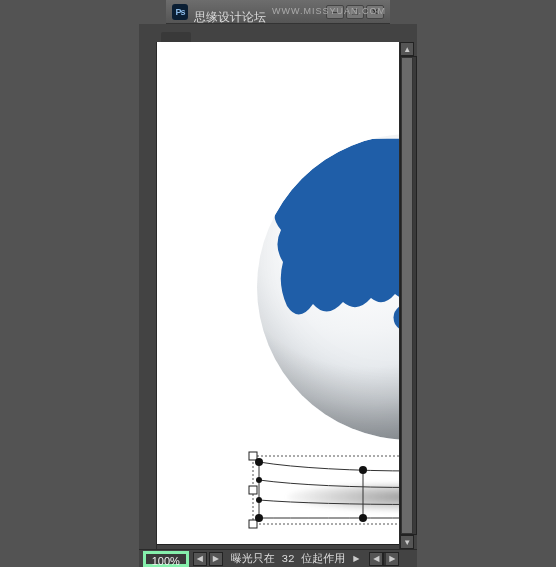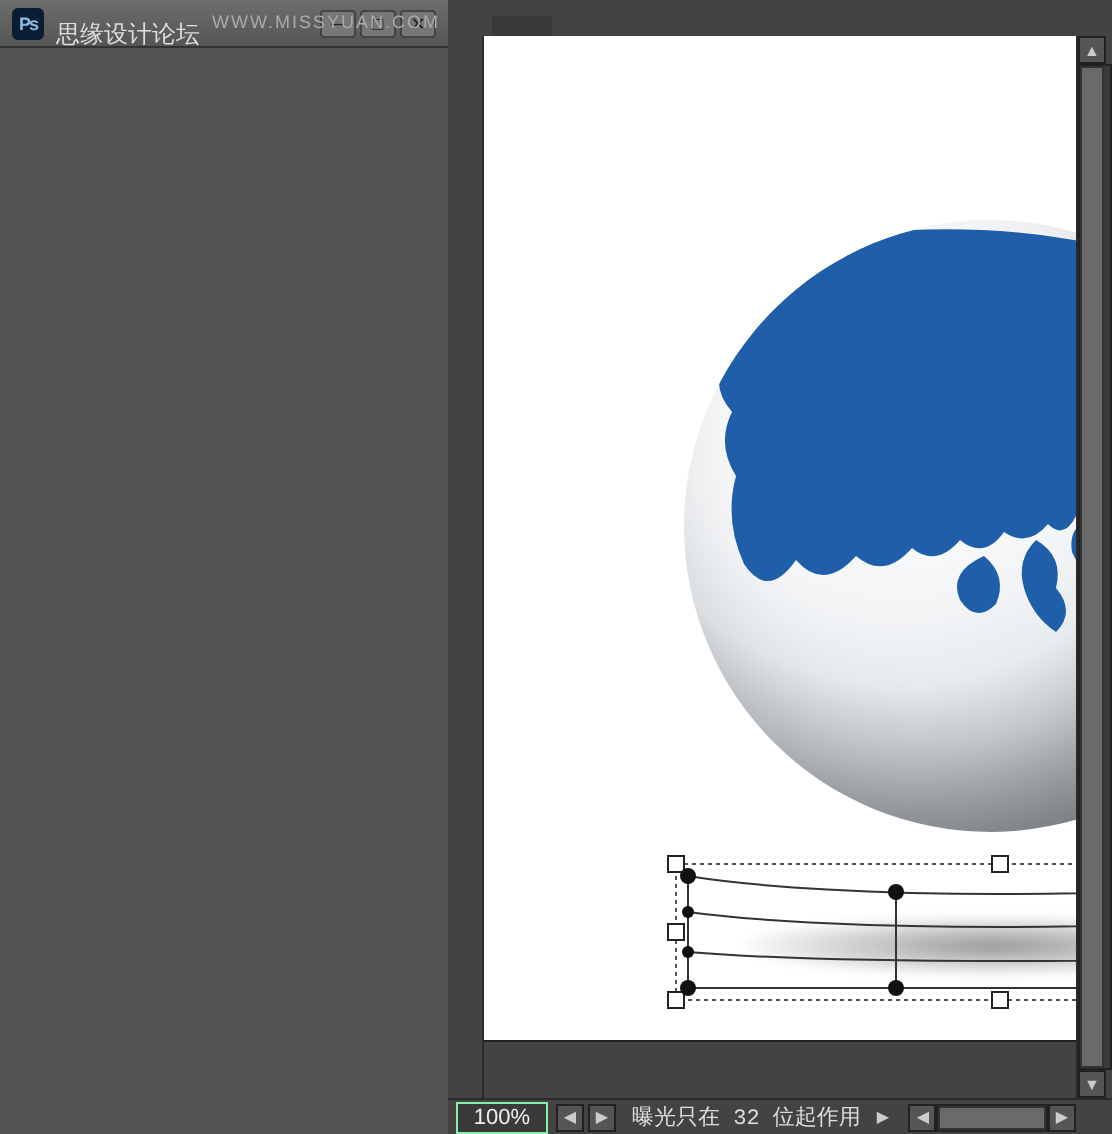--- a/index.html
+++ b/index.html
@@ -1,17 +1,17 @@
 <!DOCTYPE html>
 <html><head>
 <meta charset="utf-8">
 <style>
 * { box-sizing: border-box; margin: 0; padding: 0; }
 body { width: 556px; height: 567px; overflow: hidden; font-family: "Microsoft YaHei", SimSun, sans-serif; font-size: 11px; background: #535353; }
-.window { width: 556px; height: 567px; background: #535353; display: flex; flex-direction: row; }
+.window { width: 556px; height: 567px; background: #535353; display: flex; flex-direction: column; align-items: center; }
 .titlebar { height: 24px; background: linear-gradient(#6d6d6d, #555555); display: flex; align-items: center; color: #eee; padding: 0 6px; border-bottom: 1px solid #333; position: relative; }
 .ps-icon { width: 16px; height: 16px; background: #0a1e33; border-radius: 3px; color: #8ab9e6; display: flex; align-items: center; justify-content: center; font-weight: bold; font-size: 9px; margin-right: 6px; letter-spacing: -1px; }
 .title-text { flex: 1; font-size: 12px; color: #ddd; }
 .right-text { font-size: 12px; color: #ddd; margin-right: 60px; margin-top: 12px; }
 .win-btns { display: flex; gap: 2px; }
 .win-btn { width: 18px; height: 14px; background: #777; border: 1px solid #444; border-radius: 2px; display: flex; align-items: center; justify-content: center; color: #222; font-size: 9px; }
 .watermark { position: absolute; right: 4px; top: 6px; color: #aaa; font-size: 9px; letter-spacing: 1px; }
 .body-area { flex: 1; display: flex; flex-direction: column; background: #434343; position: relative; }
 .tab-strip { height: 18px; background: #434343; display: flex; align-items: flex-end; }
 .tab-edge { width: 18px; height: 100%; }
@@ -20,21 +20,21 @@
 .left-gutter { width: 18px; background: #434343; border-right: 1px solid #2a2a2a; }
 .canvas-wrap { flex: 1; position: relative; background: #434343; display: flex; flex-direction: column; }
 .canvas-area { flex: 1; position: relative; overflow: hidden; display: flex; align-items: center; justify-content: center; }
 .canvas { position: absolute; left: 0; top: 0; width: 502px; height: 502px; background: #fff; box-shadow: 0 0 0 1px #222; }
 .globe { position: absolute; left: 100px; top: 92px; width: 306px; height: 306px; border-radius: 50%; background: radial-gradient(circle at 35% 28%, #ffffff 0%, #ffffff 14%, #f2f4f6 38%, #dde2e7 62%, #b7bfc7 82%, #8f97a0 100%); box-shadow: inset -20px -30px 50px rgba(0,0,0,0.15); overflow: hidden; }
 .globe svg { position: absolute; left: 0; top: 0; width: 100%; height: 100%; }
 .shadow-area { position: absolute; left: 130px; top: 440px; width: 250px; height: 30px; background: radial-gradient(ellipse at center, rgba(70,70,70,0.55) 0%, rgba(90,90,90,0.25) 45%, rgba(120,120,120,0) 75%); border-radius: 50%; filter: blur(2px); }
 .transform-box { position: absolute; left: 96px; top: 414px; width: 324px; height: 68px; }
 .transform-box svg { width: 100%; height: 100%; overflow: visible; }
 .h-scroll-row { height: 18px; background: #434343; display: flex; align-items: center; border-top: 1px solid #2a2a2a; color: #ddd; font-size: 11px; }
-.zoom-box { width: 46px; height: 16px; background: #3a3a3a; border: 1px solid #86efac; text-align: center; line-height: 14px; margin: 0 4px; color: #eee; }
+.zoom-box { width: 46px; height: 16px; background: #3a3a3a; border: 3px solid #86efac; text-align: center; line-height: 14px; margin: 0 4px; color: #eee; }
 .mini-btn { width: 14px; height: 14px; border: 1px solid #222; background: #555; display: flex; align-items: center; justify-content: center; color: #ccc; font-size: 8px; margin-right: 2px; }
 .status-text { margin: 0 6px; color: #ddd; font-family: Liberation Mono, monospace; }
 .status-menu-arrow { width: 10px; height: 10px; display: flex; align-items: center; justify-content: center; color: #ccc; font-size: 8px; }
 .scroll-arrow { width: 14px; height: 14px; background: #555; border: 1px solid #222; display: flex; align-items: center; justify-content: center; color: #ccc; font-size: 8px; }
 .scroll-track { flex: 1; height: 14px; background: #3a3a3a; border: 1px solid #222; position: relative; }
 .scroll-thumb-h { position: absolute; left: 0; top: 0; height: 12px; width: 100%; background: #6a6a6a; border: 1px solid #333; }
 .right-gutter { width: 18px; background: #434343; border-left: 1px solid #2a2a2a; display: flex; flex-direction: column; }
 .v-track { flex: 1; background: #3a3a3a; border: 1px solid #222; position: relative; }
 .scroll-thumb-v { position: absolute; left: 0; top: 0; width: 12px; height: 100%; background: #6a6a6a; border: 1px solid #333; }
 </style>

